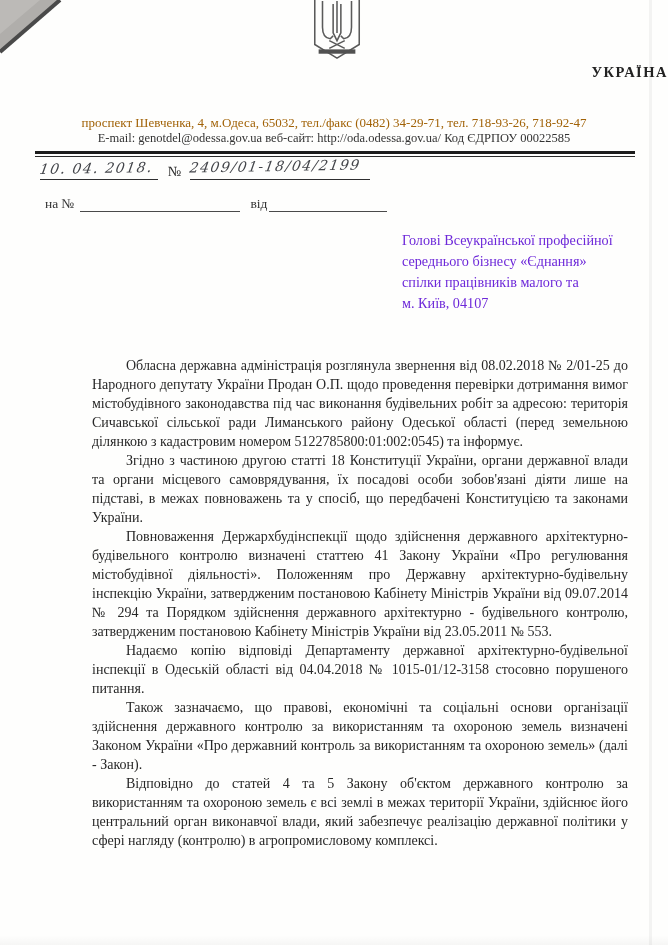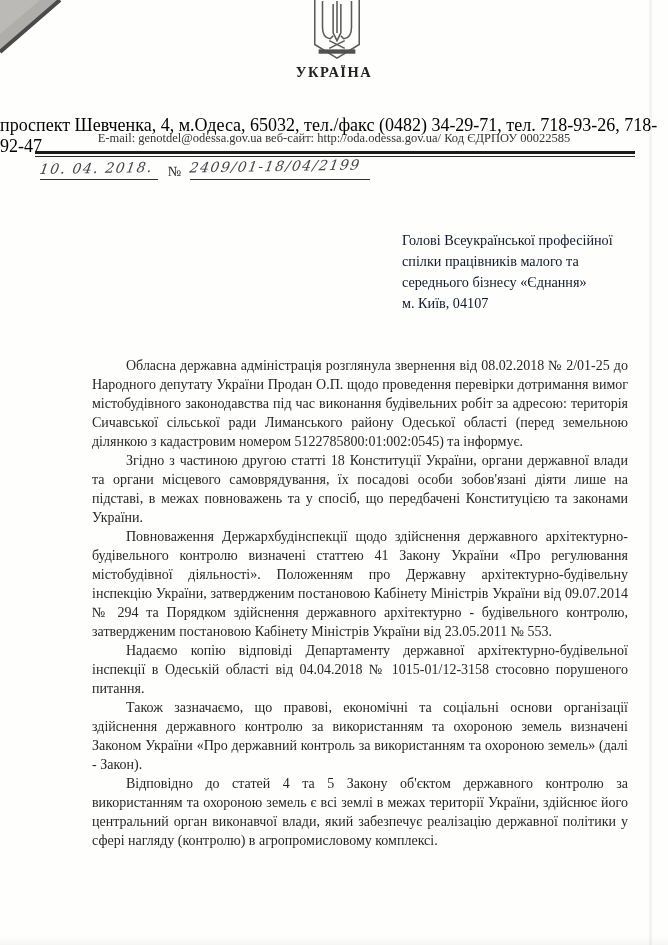--- a/index.html
+++ b/index.html
@@ -14,29 +14,29 @@
     position:absolute;right:16px;top:0;width:3px;height:945px;
     background:rgba(0,0,0,0.045);
   }
   .bottom-scan-tint{
     position:absolute;left:0;bottom:0;width:100%;height:10px;
     background:linear-gradient(to bottom,rgba(0,0,0,0),rgba(0,0,0,0.03));
   }
   
   .emblem{position:absolute;left:308px;top:0px;width:58px;height:62px;text-align:center;}
   .country{
-    position:absolute;left:0;top:64px;width:668px;text-align:center;
+    position:absolute;left:0;top:64px;width:668px;text-align:right;
     font-weight:bold;font-size:14.5px;letter-spacing:1.5px;color:#222;
   }
   
   .org-name{
     position:absolute;left:0;top:90px;width:668px;text-align:center;
     font-weight:bold;font-size:16px;letter-spacing:0.4px;color:#1d1d1d;
   }
-  .addr1{position:absolute;left:0;top:115px;width:668px;font-size:18px;color:#000000;}
+  .addr1{position:absolute;left:0;top:115px;width:668px;text-align:center;font-size:13px;color:#a16207;}
   .addr2{position:absolute;left:0;top:131px;width:668px;text-align:center;font-size:12.5px;color:#333;}
   .double-rule{
     position:absolute;left:35px;top:151px;width:600px;height:2px;
     border-top:3px solid #1c1c1c;border-bottom:1px solid #2a2a2a;
   }
   
   .hand{
     font-style:italic;font-family:"DejaVu Serif",serif;
     color:#43454a;letter-spacing:1.5px;transform:skewX(-10deg) rotate(-1deg);
     display:inline-block;
@@ -51,21 +51,21 @@
     position:absolute;left:150px;top:-2px;width:180px;
     border-bottom:1.5px solid #2e2e30;padding-bottom:4px;font-size:14px;white-space:nowrap;
   }
   
   .onno-row{position:absolute;left:45px;top:196px;font-size:13.5px;color:#333;}
   .onno-row .lbl{display:inline-block;}
   .blank-line{display:inline-block;border-bottom:1px solid #4a4a4a;height:14px;vertical-align:bottom;}
   .blank1{width:160px;margin-left:6px;margin-right:10px;}
   .blank2{width:118px;margin-left:2px;}
   
-  .recipient{position:absolute;left:402px;top:230px;width:235px;font-size:14.2px;line-height:21px;color:#0f172a;}
+  .recipient{position:absolute;left:402px;top:230px;width:235px;font-size:14.2px;line-height:21px;color:#6d28d9;}
   
   .body-text{position:absolute;left:92px;top:356px;width:536px;}
   .body-text p{
     margin:0;text-align:justify;text-indent:34px;
     font-size:14px;line-height:19px;color:#272727;
   }
 </style>
 </head>
 <body>
 
@@ -101,25 +101,28 @@
   <div class="ref-row">
     <div class="ref-date">
       <span class="hand">10. 04. 2018.</span>
     </div>
     <div class="ref-no-sign">№</div>
     <div class="ref-number">
       <span class="hand">2409/01-18/04/2199</span>
     </div>
   </div>
 
+  <div class="onno-row">
+    <span class="lbl">на №</span><span class="blank-line blank1"></span><span class="lbl">від</span><span class="blank-line blank2"></span>
+  </div>
 
   <div class="recipient">
     <div>Голові Всеукраїнської професійної</div>
+    <div>середнього бізнесу «Єднання»</div>
     <div>спілки працівників малого та</div>
-    <div>середнього бізнесу «Єднання»</div>
     <div>м. Київ, 04107</div>
   </div>
 
   <div class="body-text">
     <p>Обласна державна адміністрація розглянула звернення від 08.02.2018 № 2/01-25 до Народного депутату України Продан О.П. щодо проведення перевірки дотримання вимог містобудівного законодавства під час виконання будівельних робіт за адресою: територія Сичавської сільської ради Лиманського району Одеської області (перед земельною ділянкою з кадастровим номером 5122785800:01:002:0545) та інформує.</p>
     <p>Згідно з частиною другою статті 18 Конституції України, органи державної влади та органи місцевого самоврядування, їх посадові особи зобов'язані діяти лише на підставі, в межах повноважень та у спосіб, що передбачені Конституцією та законами України.</p>
     <p>Повноваження Держархбудінспекції щодо здійснення державного архітектурно-будівельного контролю визначені статтею 41 Закону України «Про регулювання містобудівної діяльності». Положенням про Державну архітектурно-будівельну інспекцію України, затвердженим постановою Кабінету Міністрів України від 09.07.2014 № 294 та Порядком здійснення державного архітектурно - будівельного контролю, затвердженим постановою Кабінету Міністрів України від 23.05.2011 № 553.</p>
     <p>Надаємо копію відповіді Департаменту державної архітектурно-будівельної інспекції в Одеській області від 04.04.2018 № 1015-01/12-3158 стосовно порушеного питання.</p>
     <p>Також зазначаємо, що правові, економічні та соціальні основи організації здійснення державного контролю за використанням та охороною земель визначені Законом України «Про державний контроль за використанням та охороною земель» (далі - Закон).</p>
     <p>Відповідно до статей 4 та 5 Закону об'єктом державного контролю за використанням та охороною земель є всі землі в межах території України, здійснює його центральний орган виконавчої влади, який забезпечує реалізацію державної політики у сфері нагляду (контролю) в агропромисловому комплексі.</p>

